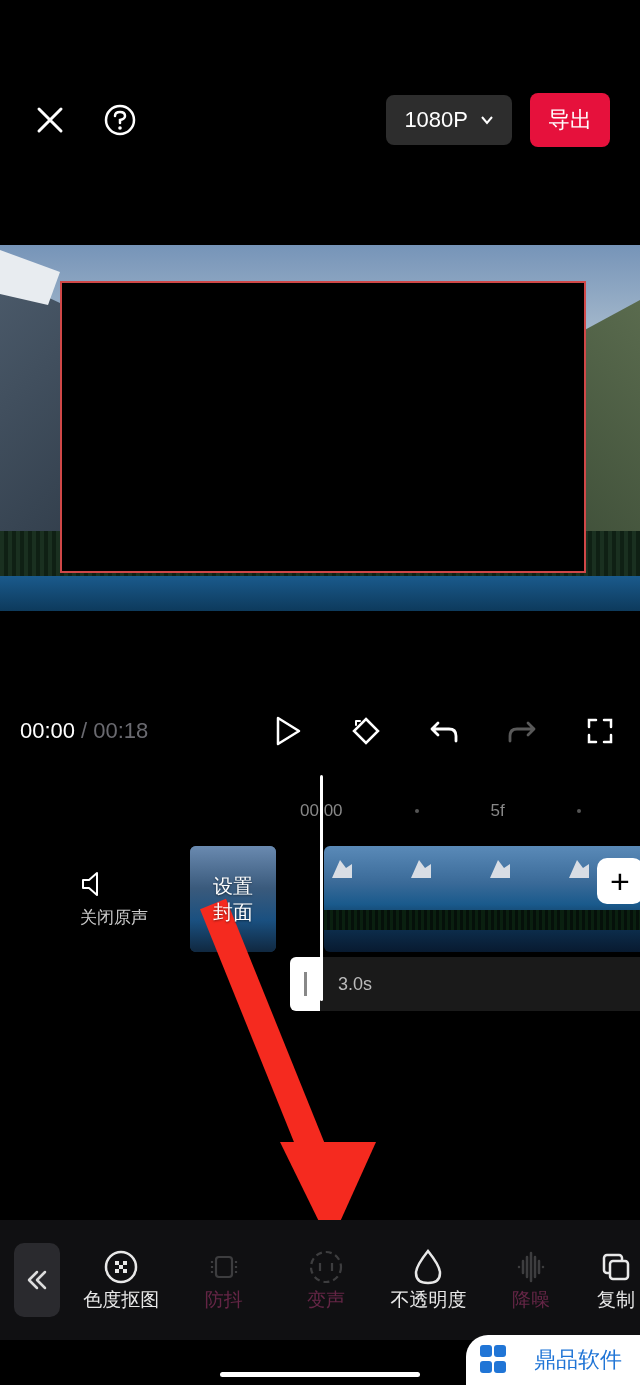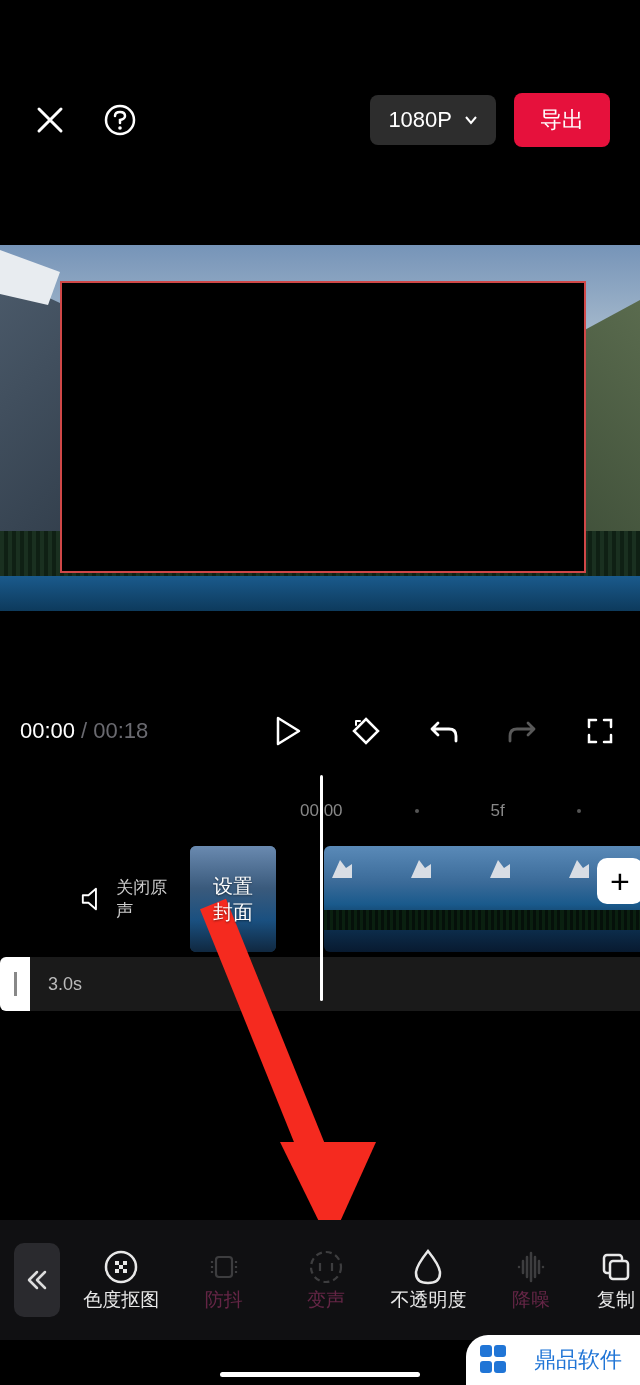--- a/index.html
+++ b/index.html
@@ -28,21 +28,21 @@
     font-size: 22px;
     display: flex;
     align-items: center;
     gap: 12px;
     cursor: pointer;
     margin-right: 18px;
   }
   .export-btn {
     background: #e6113c;
     border-radius: 8px;
-    padding: 12px 26px;
+    padding: 12px 18px;
     font-size: 22px;
     font-weight: 500;
     cursor: pointer;
   }
   .preview {
     margin-top: 100px;
     width: 640px;
     height: 366px;
     position: relative;
     background: linear-gradient(to bottom, #7d9cc0, #9db8d0 30%);
@@ -122,21 +122,21 @@
   .timeline-row {
     display: flex;
     align-items: center;
     margin-top: 24px;
     height: 108px;
     position: relative;
   }
   .mute-block {
     width: 100px;
     display: flex;
-    align-items: center;
+    flex-direction: column;
     gap: 8px;
     margin-left: 80px;
   }
   .mute-label { font-size: 17px; color: #ccc; }
   .cover-block {
     width: 86px; height: 106px;
     margin-left: 10px;
     border-radius: 6px;
     background: linear-gradient(to bottom, #4a6b8c 0%, #2a4a6c 50%, #1a3a5c 100%);
     display: flex;
@@ -193,20 +193,21 @@
     display: flex;
     align-items: center;
     justify-content: center;
     color: #000;
     font-size: 34px;
     cursor: pointer;
     margin-right: -3px;
   }
   .audio-track {
     margin-top: 4px;
+    margin-left: 290px;
     height: 54px;
     display: flex;
     align-items: center;
   }
   .handle {
     width: 30px; height: 54px;
     background: #fff;
     border-radius: 6px 0 0 6px;
     display: flex;
     align-items: center;

